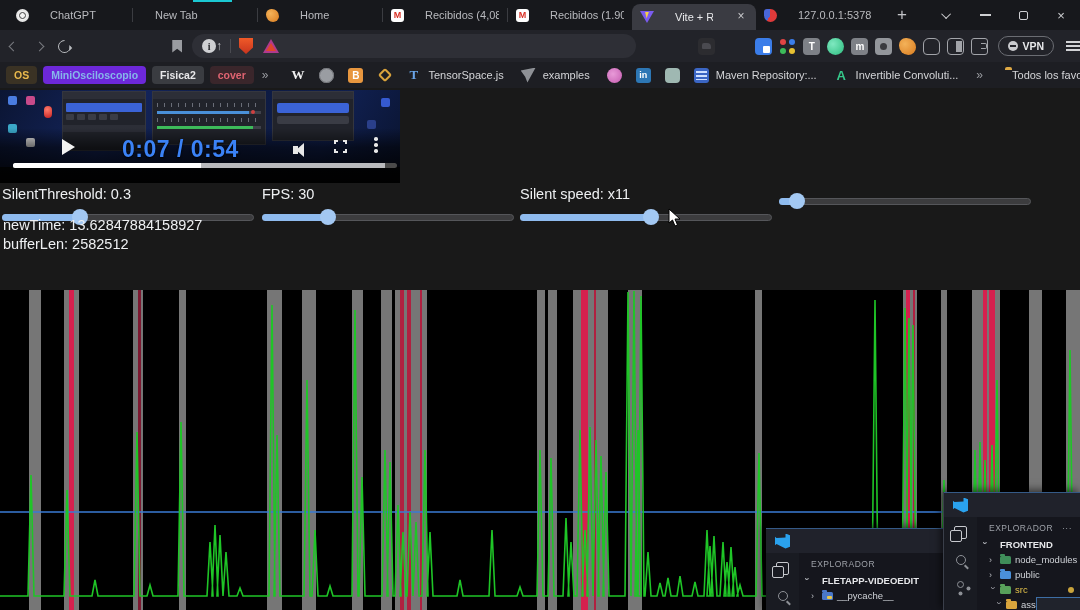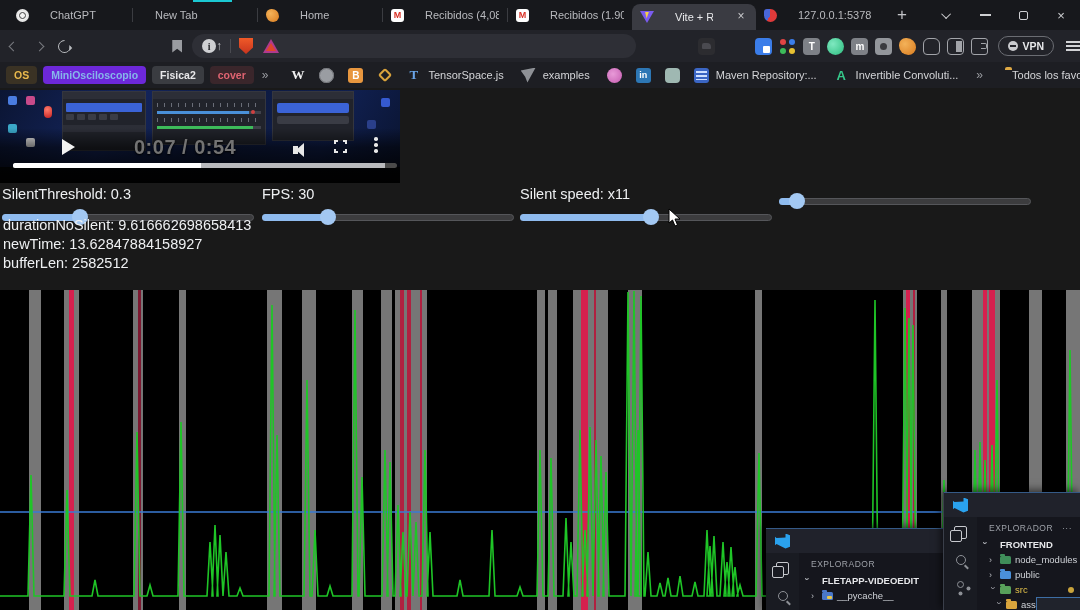--- a/index.html
+++ b/index.html
@@ -107,21 +107,21 @@
   .vtitle { height:7px; background:#2c2e37; }
   .vrow-blue { background:#3b63d6; }
   .vbtnrow { display:flex; gap:3px; padding:2px 3px; }
   .vbtn { width:8px; height:6px; background:#3a3c45; border-radius:1px; }
   .vslider { position:relative; height:3px; background:#3f414a; margin:4px 4px 0 4px; }
   .vticks { height:4px; margin:4px 4px 0 4px; background:repeating-linear-gradient(90deg,#6a6d78 0 1px,transparent 1px 7px); }
   .deskicon { position:absolute; width:9px; height:9px; border-radius:2px; }
   .mic { position:absolute; width:8px; height:12px; border-radius:4px; background:radial-gradient(circle at 40% 30%,#ff7a6a,#c41f1f); }
   .voverlay { position:absolute; left:0; right:0; top:38px; bottom:0; background:linear-gradient(180deg,rgba(0,0,0,0) 0%,rgba(0,0,0,.55) 35%,rgba(0,0,0,.92) 100%); }
   .play-tri { position:absolute; left:62px; top:49px; width:0; height:0; border-left:13px solid #f2f2f2; border-top:8px solid transparent; border-bottom:8px solid transparent; }
-  .vtime { position:absolute; left:134px; top:46px; color:#737373; font-size:20px; font-weight:bold; letter-spacing:.5px; text-shadow:0 1px 2px #000; }
+  .vtime { position:absolute; left:122px; top:46px; color:#3b82f6; font-size:23px; font-weight:bold; letter-spacing:.5px; text-shadow:0 1px 2px #000; }
   .vol { position:absolute; left:293px; top:50px; }
   .vol .sp { width:5px; height:8px; background:#e8e8e8; display:inline-block; }
   .vol .cone { width:0; height:0; border-right:8px solid #e8e8e8; border-top:7px solid transparent; border-bottom:7px solid transparent; display:inline-block; margin-left:-2px; vertical-align:-3px; }
   .fullscr { position:absolute; left:334px; top:50px; width:13px; height:13px; }
   .fullscr i { position:absolute; width:4px; height:4px; border:2px solid #e8e8e8; }
   .fullscr .tl{left:0;top:0;border-right:none;border-bottom:none;} .fullscr .tr{right:0;top:0;border-left:none;border-bottom:none;}
   .fullscr .bl{left:0;bottom:0;border-right:none;border-top:none;} .fullscr .br{right:0;bottom:0;border-left:none;border-top:none;}
   .kebab { position:absolute; left:374px; top:47px; width:3.5px; height:3.5px; border-radius:50%; background:#e8e8e8; box-shadow:0 6px 0 #e8e8e8, 0 12px 0 #e8e8e8; }
   .vprogress { position:absolute; left:13px; top:73px; width:384px; height:4.5px; border-radius:3px; background:#4a4a4a; overflow:hidden; }
   .vp-buffer { position:absolute; left:0; top:0; height:100%; width:97%; background:#b9babd; }
@@ -411,21 +411,20 @@
       <div class="sl-col" style="left:777px">
         <div class="slider">
           <div class="sl-track"></div>
             <div class="sl-fill fill" style="width: 7%;"></div>
             <div class="sl-thumb thumb" style="left: 7%;"></div>
         </div>
       </div>
     </div>
 
     <div class="stats">
-      <div>durationNoSilent: 9.616662698658413</div>
       <div>newTime: 13.62847884158927</div>
       <div>bufferLen: 2582512</div>
     </div>
 
     <div class="wave-wrap">
       <svg id="wave-svg" width="1080" height="320" viewBox="0 0 1080 320" preserveAspectRatio="none">
           <rect x="29" y="0" width="12" height="320" fill="#767676"></rect>
           <rect x="64" y="0" width="15" height="320" fill="#767676"></rect>
           <rect x="133" y="0" width="10" height="320" fill="#767676"></rect>
           <rect x="179" y="0" width="7" height="320" fill="#767676"></rect>

